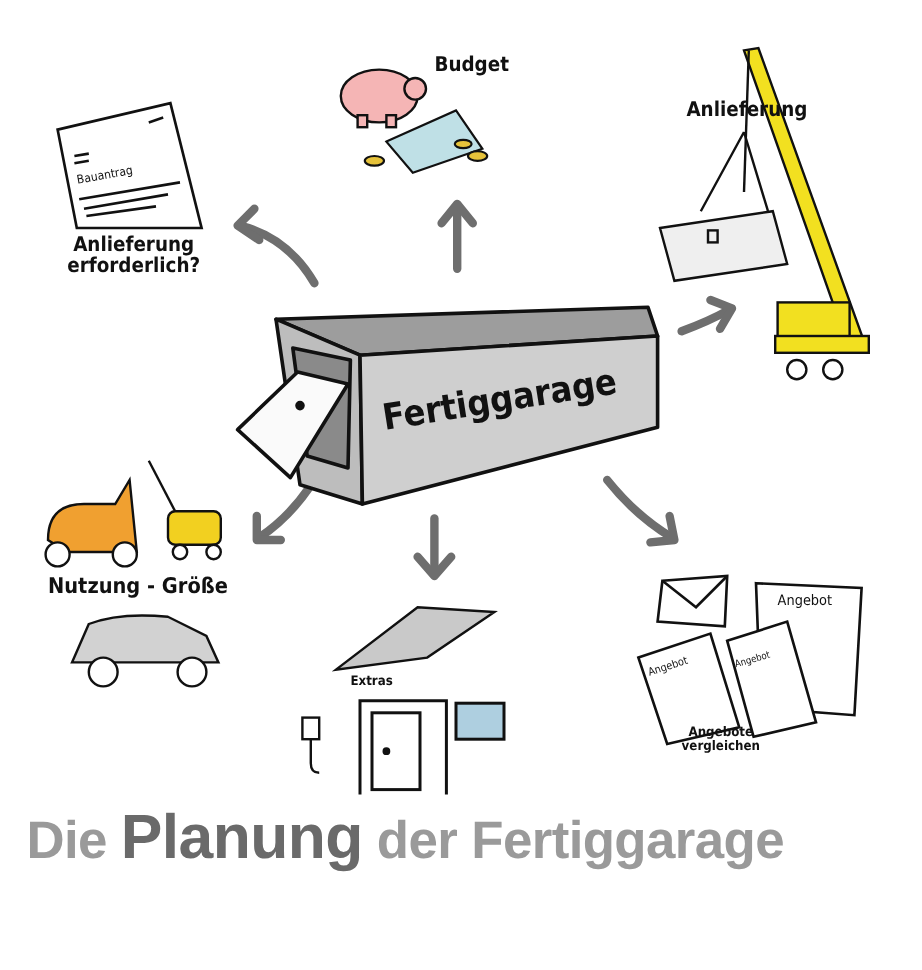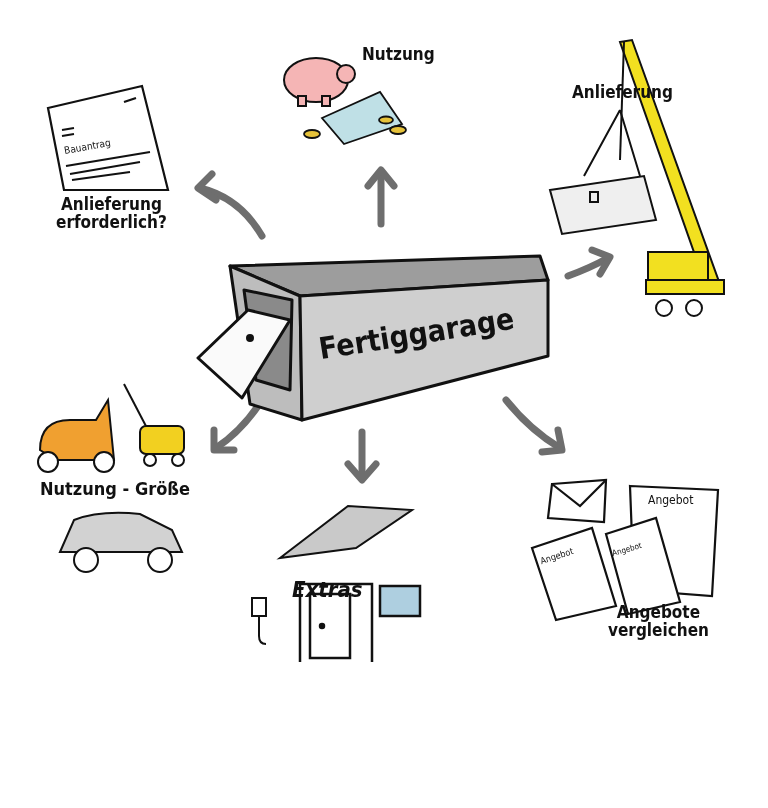--- a/index.html
+++ b/index.html
@@ -119,32 +119,35 @@
   <g stroke="#111" stroke-width="2.2" fill="#fff">
     <polygon points="552,484 606,480 604,522 548,518"></polygon>
     <path d="M552 484 L580 506 L606 480" fill="none"></path>
     <polygon points="630,486 718,490 712,596 634,590"></polygon>
     <polygon points="532,548 592,528 616,606 556,620"></polygon>
     <polygon points="606,534 656,518 680,602 628,614"></polygon>
   </g>
 </svg>
 
 <div class="lbl" style="left:318px;top:318px;font-size:30px;transform:rotate(-9deg);">Fertiggarage</div>
-<div class="lbl" style="left:362px;top:46px;font-size:17px;">Nutzung</div>
+<div class="lbl" style="left:362px;top:46px;font-size:17px;">Budget</div>
 <div class="lbl" style="left:572px;top:84px;font-size:17px;">Anlieferung</div>
 <div class="lbl" style="left:56px;top:196px;font-size:17px;">
   <div>Anlieferung</div>
   <div>erforderlich?</div>
 </div>
 <div class="lbl" style="left:40px;top:480px;font-size:18px;">Nutzung - Größe</div>
-<div class="lbl" style="left:292px;top:578px;font-size:22px;font-style:italic;">Extras</div>
-<div class="lbl" style="left:568px;top:604px;font-size:17px;margin-left:40px;">
+<div class="lbl" style="left:292px;top:562px;font-size:11px;">Extras</div>
+<div class="lbl" style="left:568px;top:604px;font-size:11px;">
   <div>Angebote</div>
   <div>vergleichen</div>
 </div>
 
 <div class="lbl" style="left:64px;top:142px;font-size:10px;font-weight:normal;transform:rotate(-10deg);">Bauantrag</div>
 <div class="lbl" style="left:648px;top:494px;font-size:12px;font-weight:normal;">Angebot</div>
 <div class="lbl" style="left:540px;top:552px;font-size:9px;font-weight:normal;transform:rotate(-18deg);">Angebot</div>
 <div class="lbl" style="left:612px;top:546px;font-size:8px;font-weight:normal;transform:rotate(-16deg);">Angebot</div>
 
 <div class="footer">
+  <div>
+    <span>Die </span><span class="em">Planung</span><span> der Fertiggarage</span>
+  </div>
 </div>
 
 </body></html>

